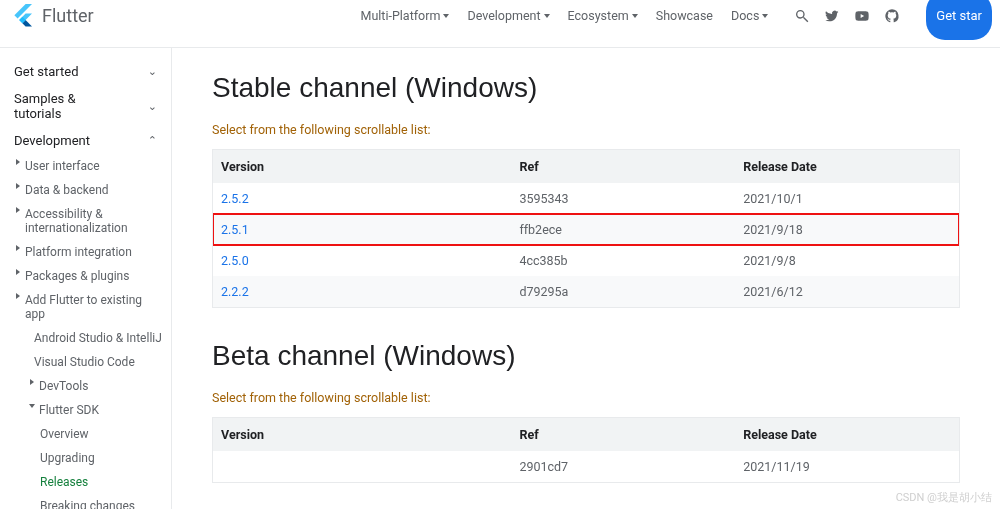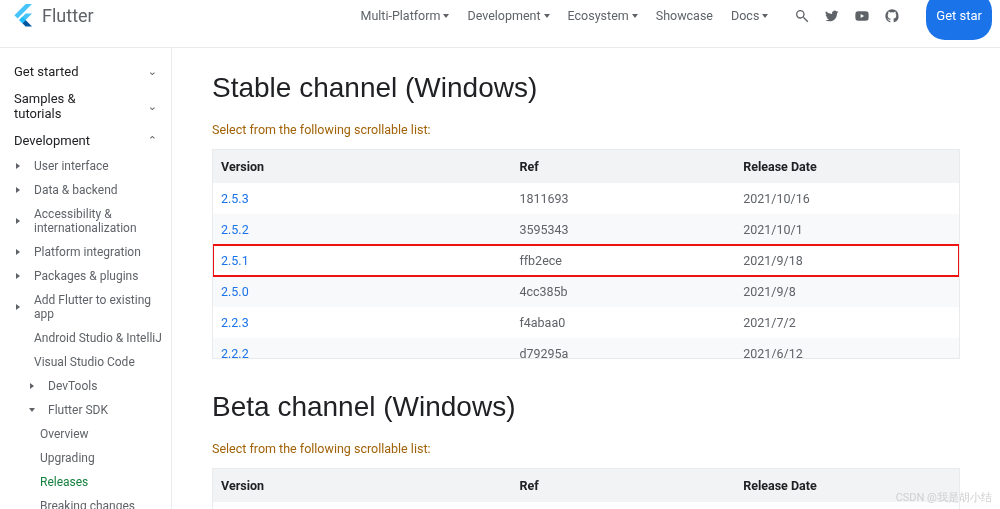--- a/index.html
+++ b/index.html
@@ -14,21 +14,21 @@
   .icons { display: flex; align-items: center; gap: 14px; margin-left: 10px; color: #5f6368; }
   .icons svg, .icons .icon { width: 16px; height: 16px; fill: #5f6368; display: block; }
   .btn-start { background: #1a73e8; color: #fff; padding: 12px 10px; font-size: 13px; height: 48px; display: flex; align-items: center; margin-left: 10px; border-radius: 19px; }
   .main { display: flex; height: calc(509px - 48px); }
   .sidebar { width: 172px; border-right: 1px solid #e8eaec; overflow-y: auto; padding: 10px 0 20px 0; font-size: 12px; color: #5f6368; position: relative; }
   .sidebar::-webkit-scrollbar { width: 8px; }
   .sidebar::-webkit-scrollbar-thumb { background: #c9cbce; border-radius: 4px; }
   .side-top { padding: 6px 14px; font-size: 13px; color: #202124; display: flex; align-items: center; justify-content: space-between; cursor: pointer; gap: 44px; }
   .side-top .chev { font-size: 11px; color: #5f6368; }
   .side-list { padding: 0 8px 0 10px; }
-  .side-list .li1 { padding: 5px 0 5px 6px; display: flex; align-items: center; gap: 14px; cursor: pointer; color: #5f6368; }
+  .side-list .li1 { padding: 5px 0 5px 6px; display: flex; gap: 5px; cursor: pointer; color: #5f6368; }
   .side-list .arrow { width: 0; height: 0; border-top: 3.5px solid transparent; border-bottom: 3.5px solid transparent; border-left: 4px solid #5f6368; flex-shrink: 0; }
   .side-list .arrow.down { transform: rotate(90deg); }
   .side-list .li2 { padding: 5px 0 5px 24px; cursor: pointer; }
   .side-list .li3 { padding: 5px 0 5px 30px; cursor: pointer; }
   .active { color: #15803d; font-weight: 400; }
   .content { flex: 1; overflow-y: auto; padding: 16px 40px 0 40px; position: relative; }
   .content::-webkit-scrollbar { width: 8px; }
   .content::-webkit-scrollbar-thumb { background: #c9cbce; border-radius: 4px; }
   h1 { font-family: "Google Sans", sans-serif; font-size: 28px; font-weight: 400; color: #202124; margin: 8px 0 18px 0; }
   .subtext { font-size: 12.5px; color: #a16207; margin-bottom: 12px; }
@@ -164,43 +164,33 @@
       <table>
         <thead>
             <tr>
           <th class="col-v">Version</th>
           <th class="col-r">Ref</th>
           <th class="col-d">Release Date</th>
         </tr>
           </thead>
         <tbody id="stable-body">
             <tr>
-              <td><a href="#">2.5.3</a></td>
-              <td>1811693</td>
-              <td>2021/10/16</td>
-            </tr>
-            <tr>
               <td><a href="#">2.5.2</a></td>
               <td>3595343</td>
               <td>2021/10/1</td>
             </tr>
             <tr class="highlight-row">
               <td><a href="#">2.5.1</a></td>
               <td>ffb2ece</td>
               <td>2021/9/18</td>
             </tr>
             <tr>
               <td><a href="#">2.5.0</a></td>
               <td>4cc385b</td>
               <td>2021/9/8</td>
-            </tr>
-            <tr>
-              <td><a href="#">2.2.3</a></td>
-              <td>f4abaa0</td>
-              <td>2021/7/2</td>
             </tr>
             <tr>
               <td><a href="#">2.2.2</a></td>
               <td>d79295a</td>
               <td>2021/6/12</td>
             </tr>
           </tbody>
       </table>
     </div>
 

